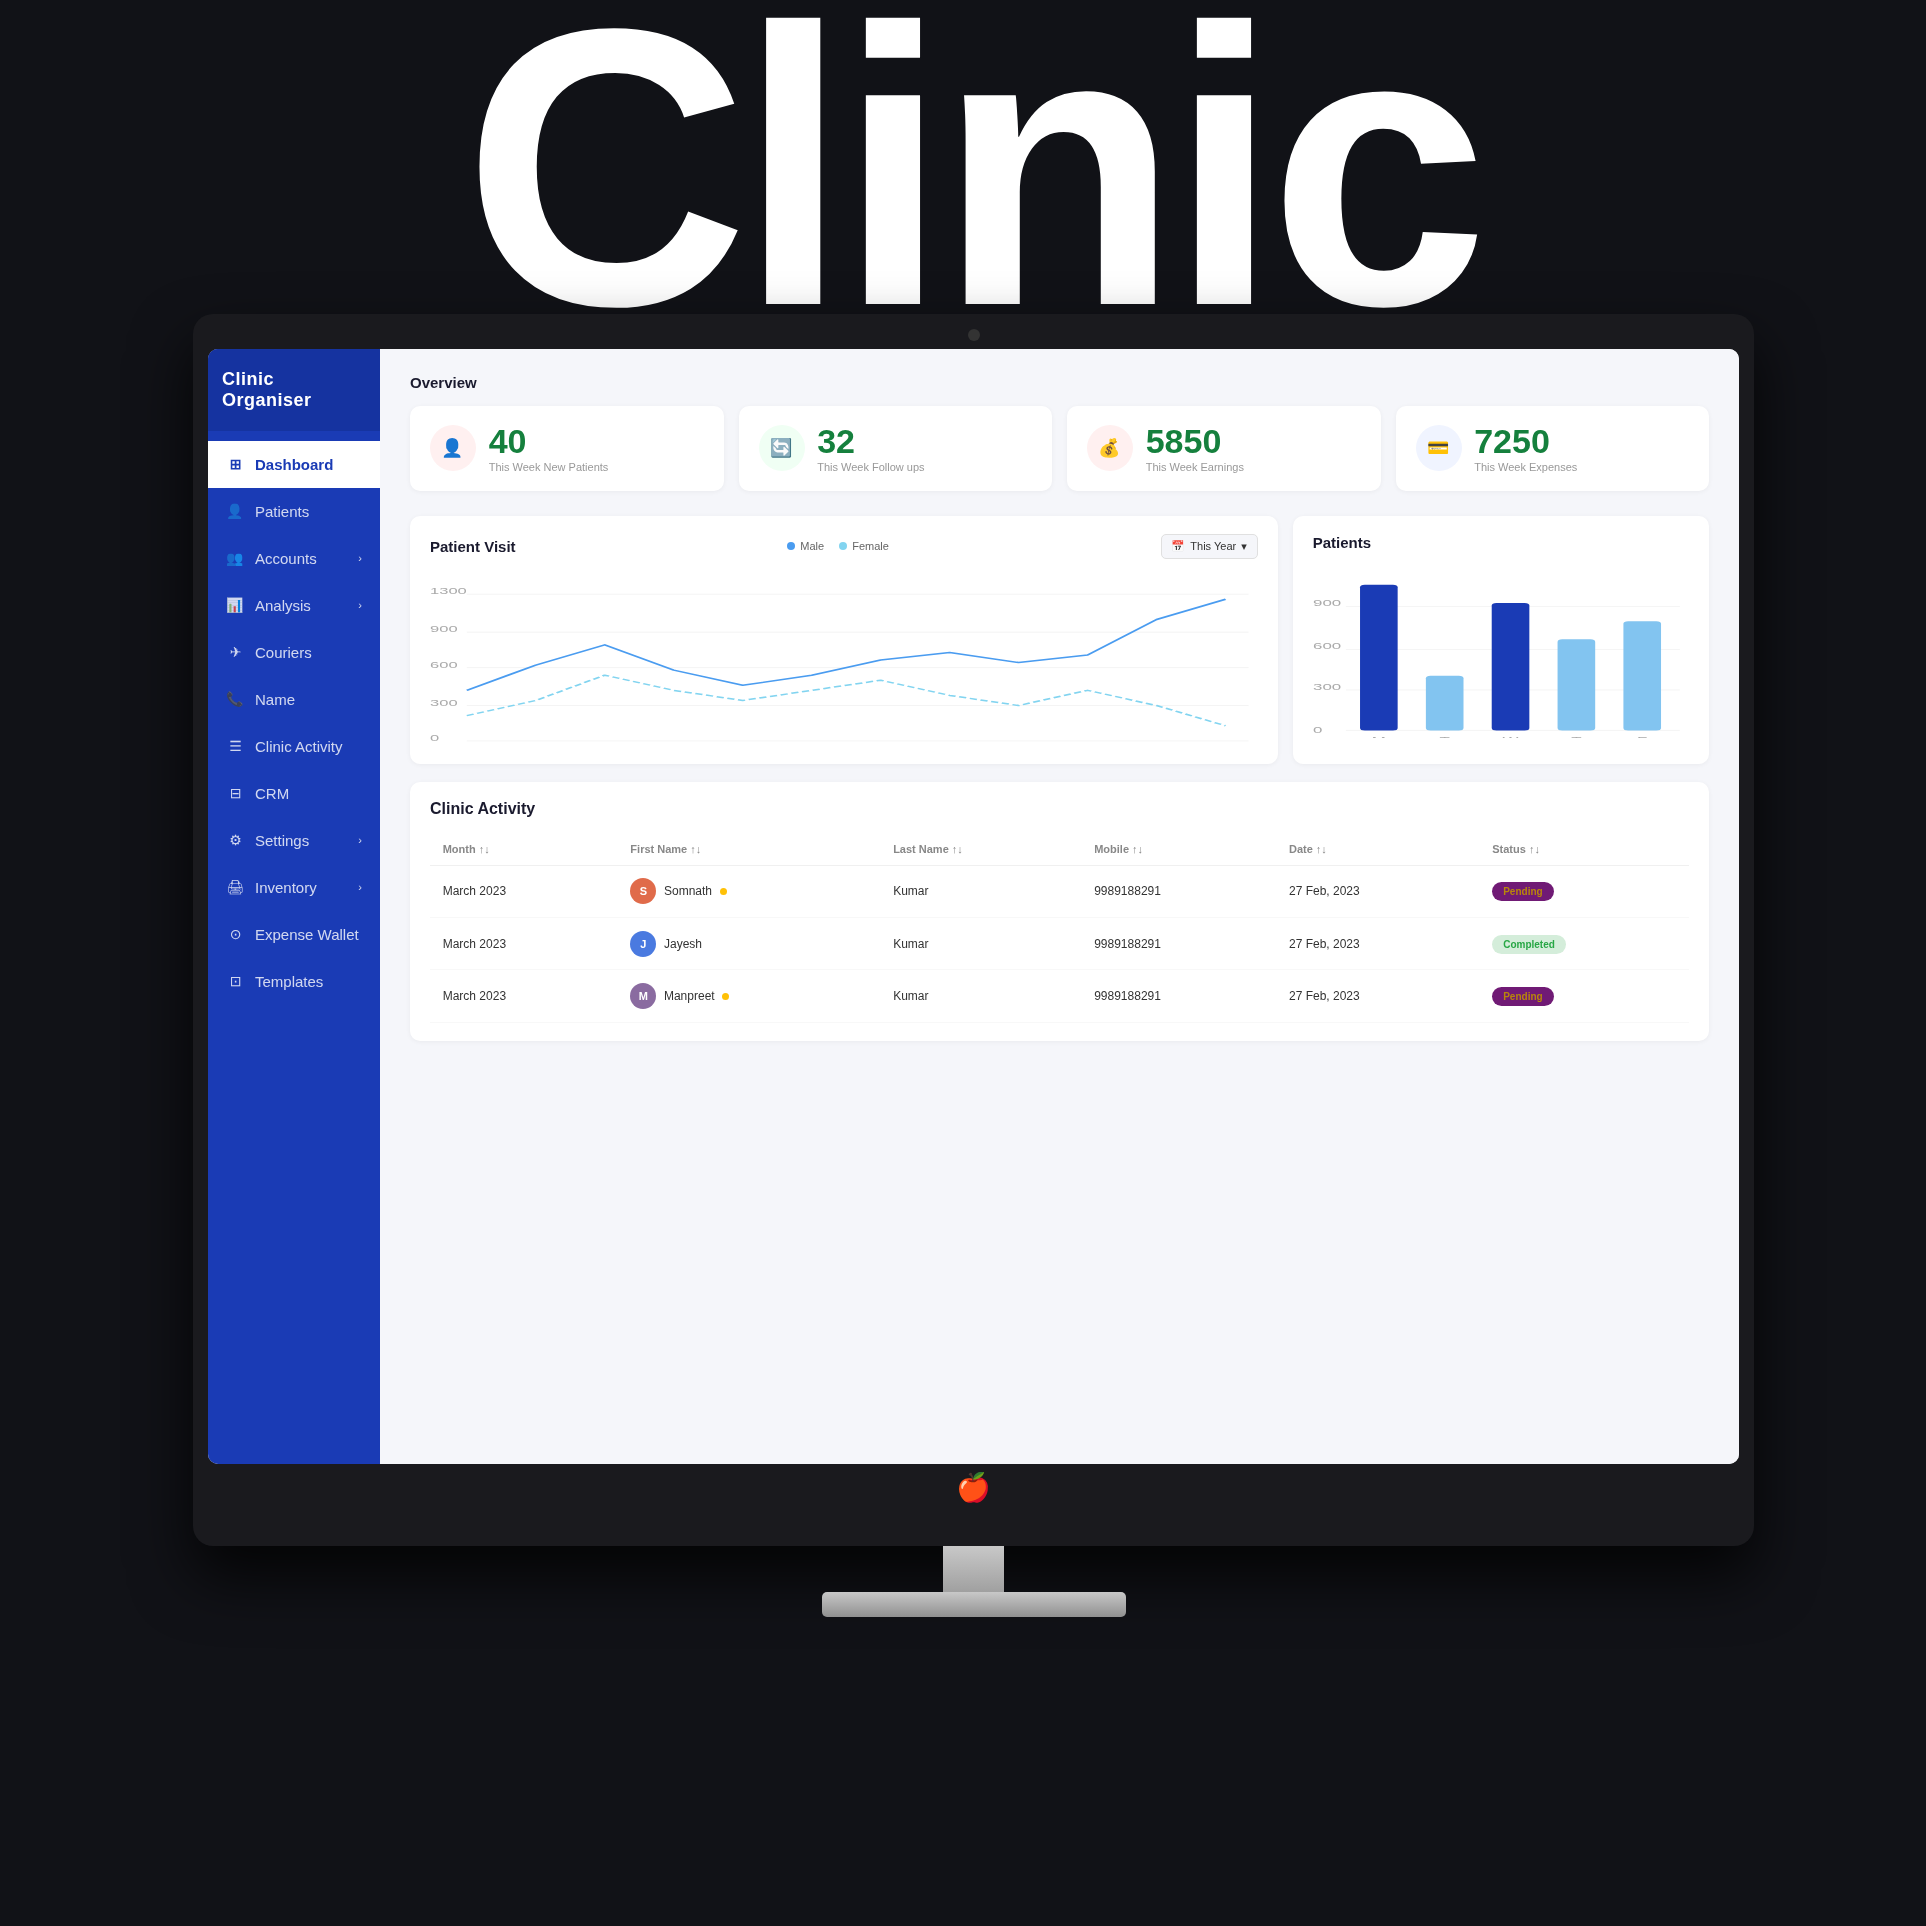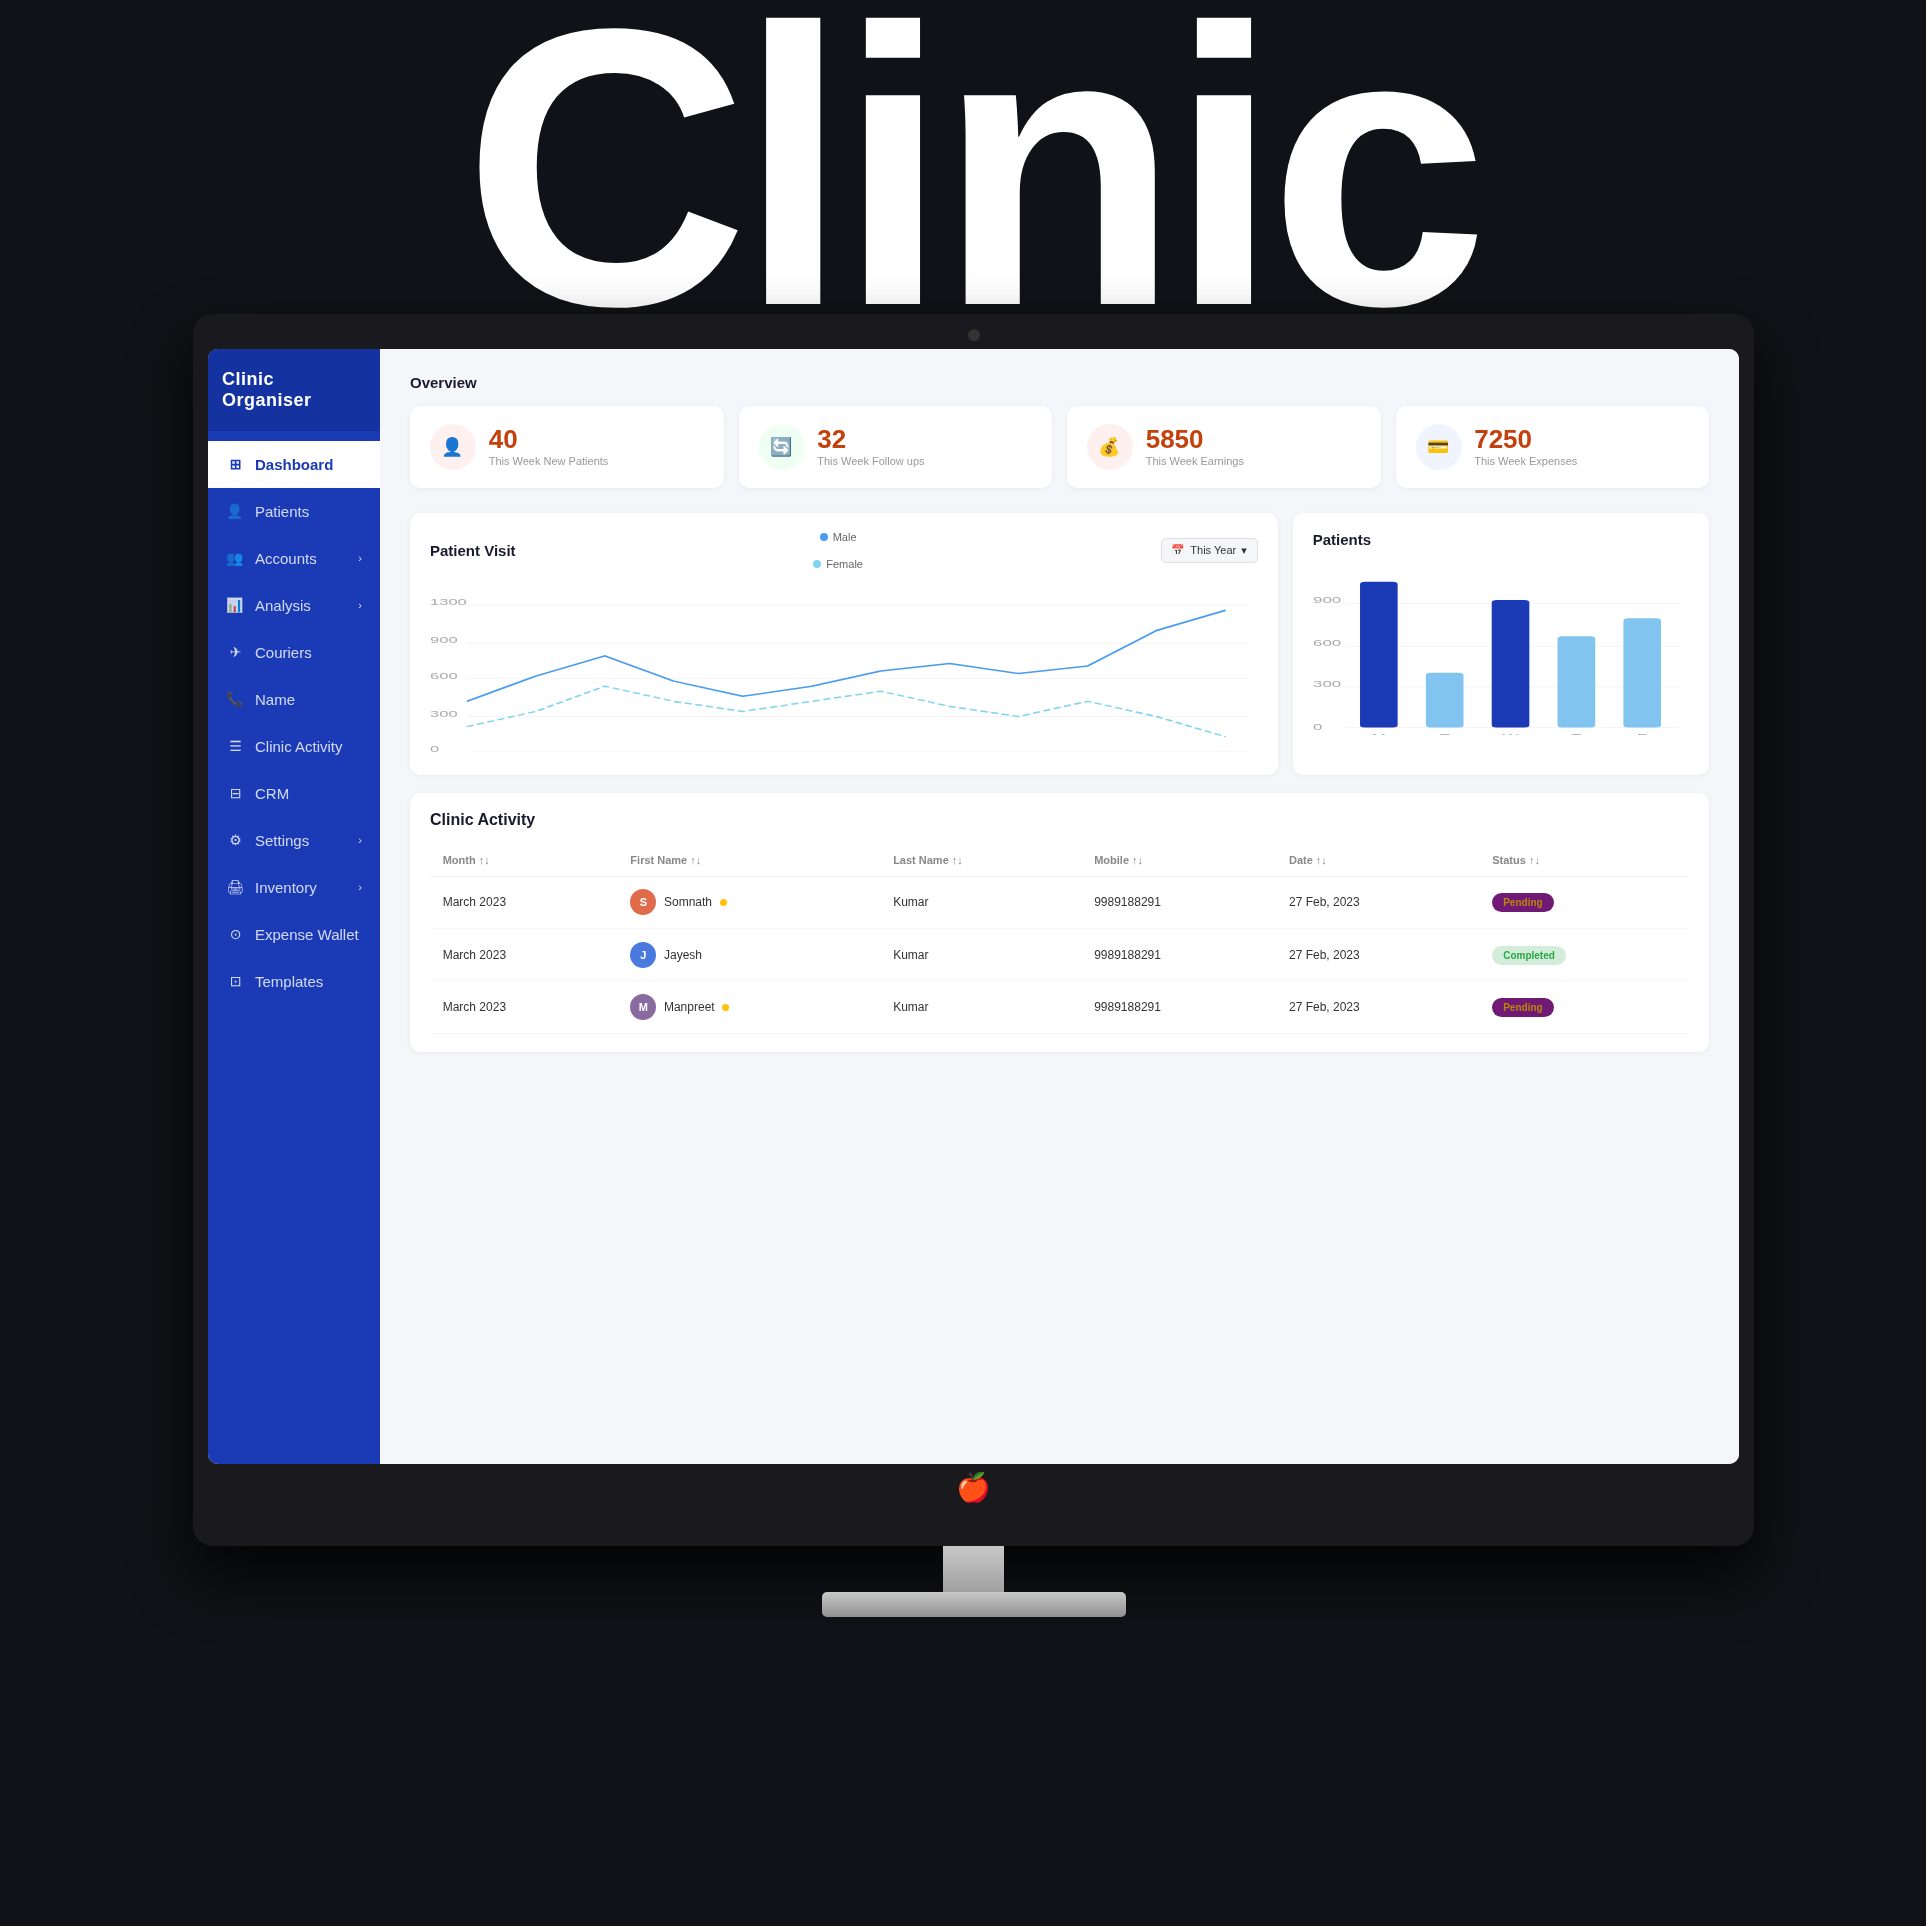--- a/index.html
+++ b/index.html
@@ -154,23 +154,23 @@
       height: 46px;
       border-radius: 50%;
       display: flex;
       align-items: center;
       justify-content: center;
       font-size: 18px;
       flex-shrink: 0;
     }
 
     .stat-info .value {
-      font-size: 26px;
+      font-size: 34px;
       font-weight: 800;
-      color: #c2410c;
+      color: #15803d;
       line-height: 1;
     }
 
     .stat-info .label {
       font-size: 11px;
       color: #999;
       margin-top: 3px;
     }
 
     
@@ -205,21 +205,20 @@
     .chart-title {
       font-size: 15px;
       font-weight: 700;
       color: #1a1a2e;
     }
 
     .chart-legend {
       display: flex;
       gap: 15px;
       align-items: center;
-      flex-direction: column;
     }
 
     .legend-dot {
       width: 8px;
       height: 8px;
       border-radius: 50%;
       display: inline-block;
       margin-right: 5px;
     }
 

